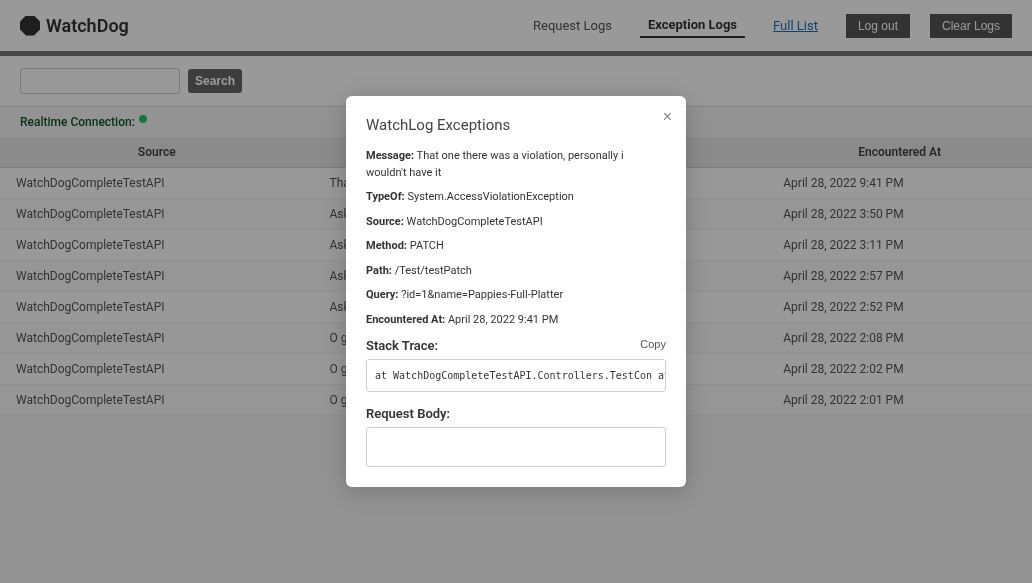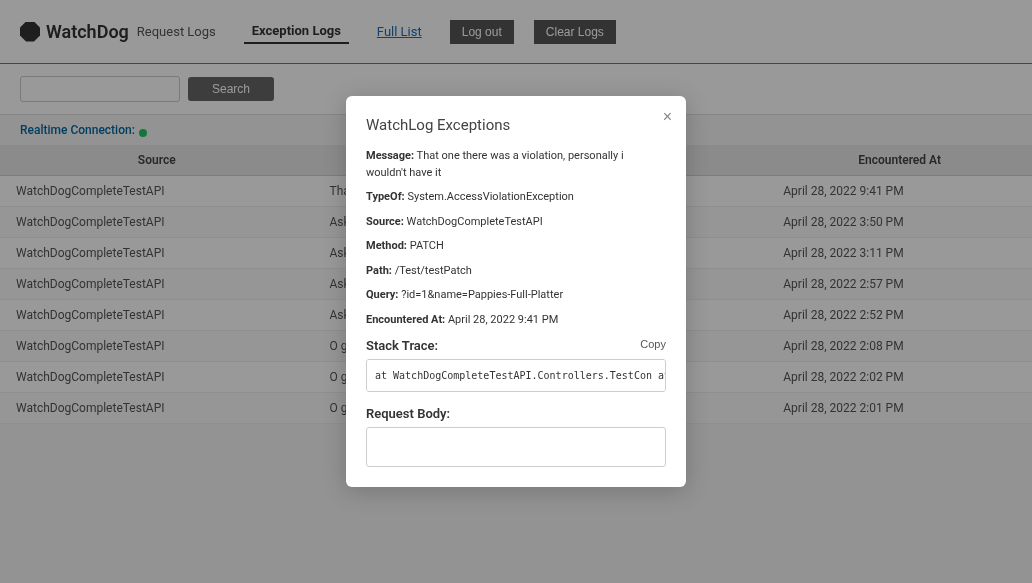--- a/index.html
+++ b/index.html
@@ -16,25 +16,26 @@
     .bg-page {
       width: 100%;
       height: 100%;
       background: #f5f5f5;
       position: absolute;
       top: 0; left: 0;
     }
 
     .bg-header {
       background: #fff;
-      height: 64px;
+      height: 56px;
       display: flex;
       align-items: center;
       padding: 0 20px;
-      border-bottom: 1px solid #737373;
+      border-bottom: 5px solid #737373;
+      justify-content: space-between;
     }
 
     .bg-logo {
       display: flex;
       align-items: center;
       gap: 6px;
       font-size: 18px;
       font-weight: 600;
       color: #333;
     }
@@ -89,33 +90,34 @@
       padding: 5px 10px;
       border-radius: 3px;
       width: 160px;
       font-size: 12px;
     }
 
     .bg-search-btn {
       background: #666;
       color: #fff;
       border: none;
-      padding: 5px 24px;
+      padding: 5px 7px;
       border-radius: 3px;
       font-size: 12px;
       cursor: pointer;
+      font-weight: bold;
     }
 
     .bg-realtime {
       padding: 8px 20px;
       font-size: 12px;
-      color: #0369a1;
+      color: #14532d;
       font-weight: 500;
       display: flex;
-      align-items: flex-end;
+      align-items: flex-start;
       gap: 4px;
     }
 
     .green-dot {
       width: 8px;
       height: 8px;
       background: #22c55e;
       border-radius: 50%;
       display: inline-block;
     }

